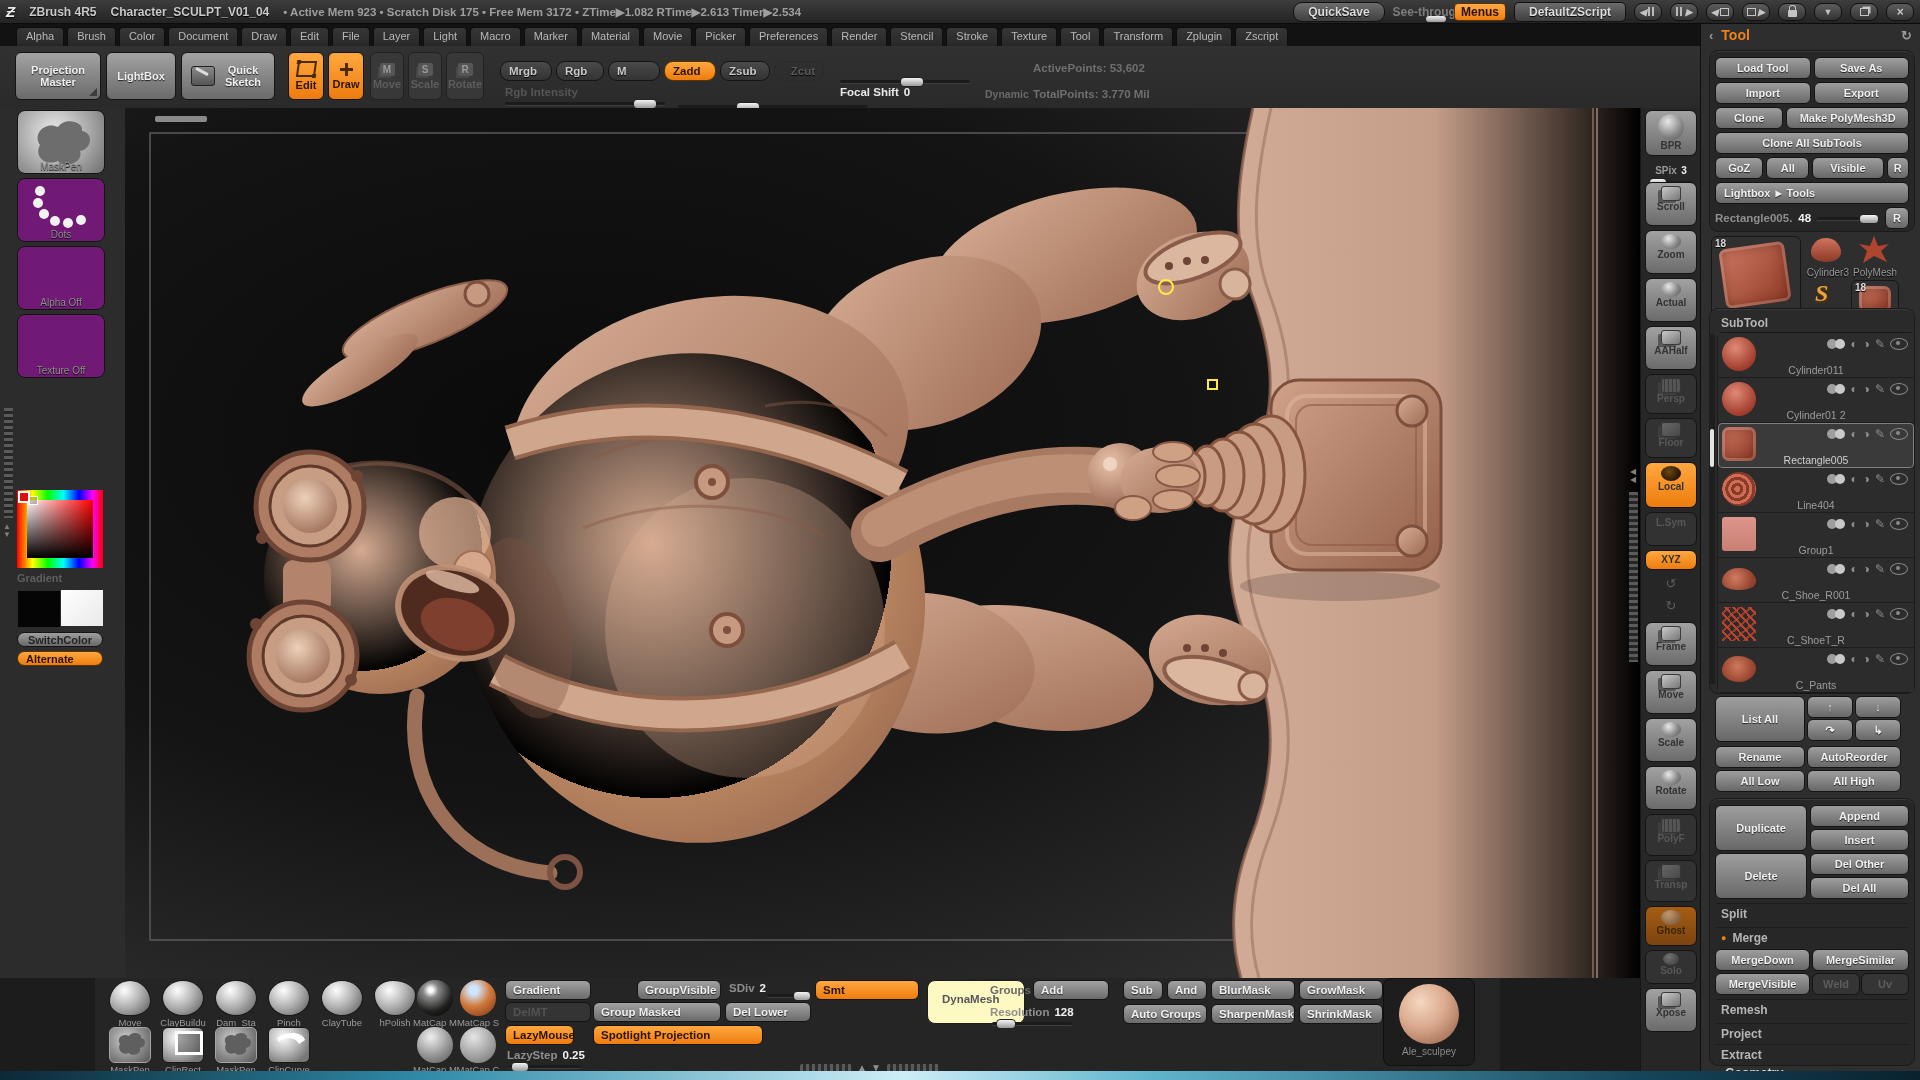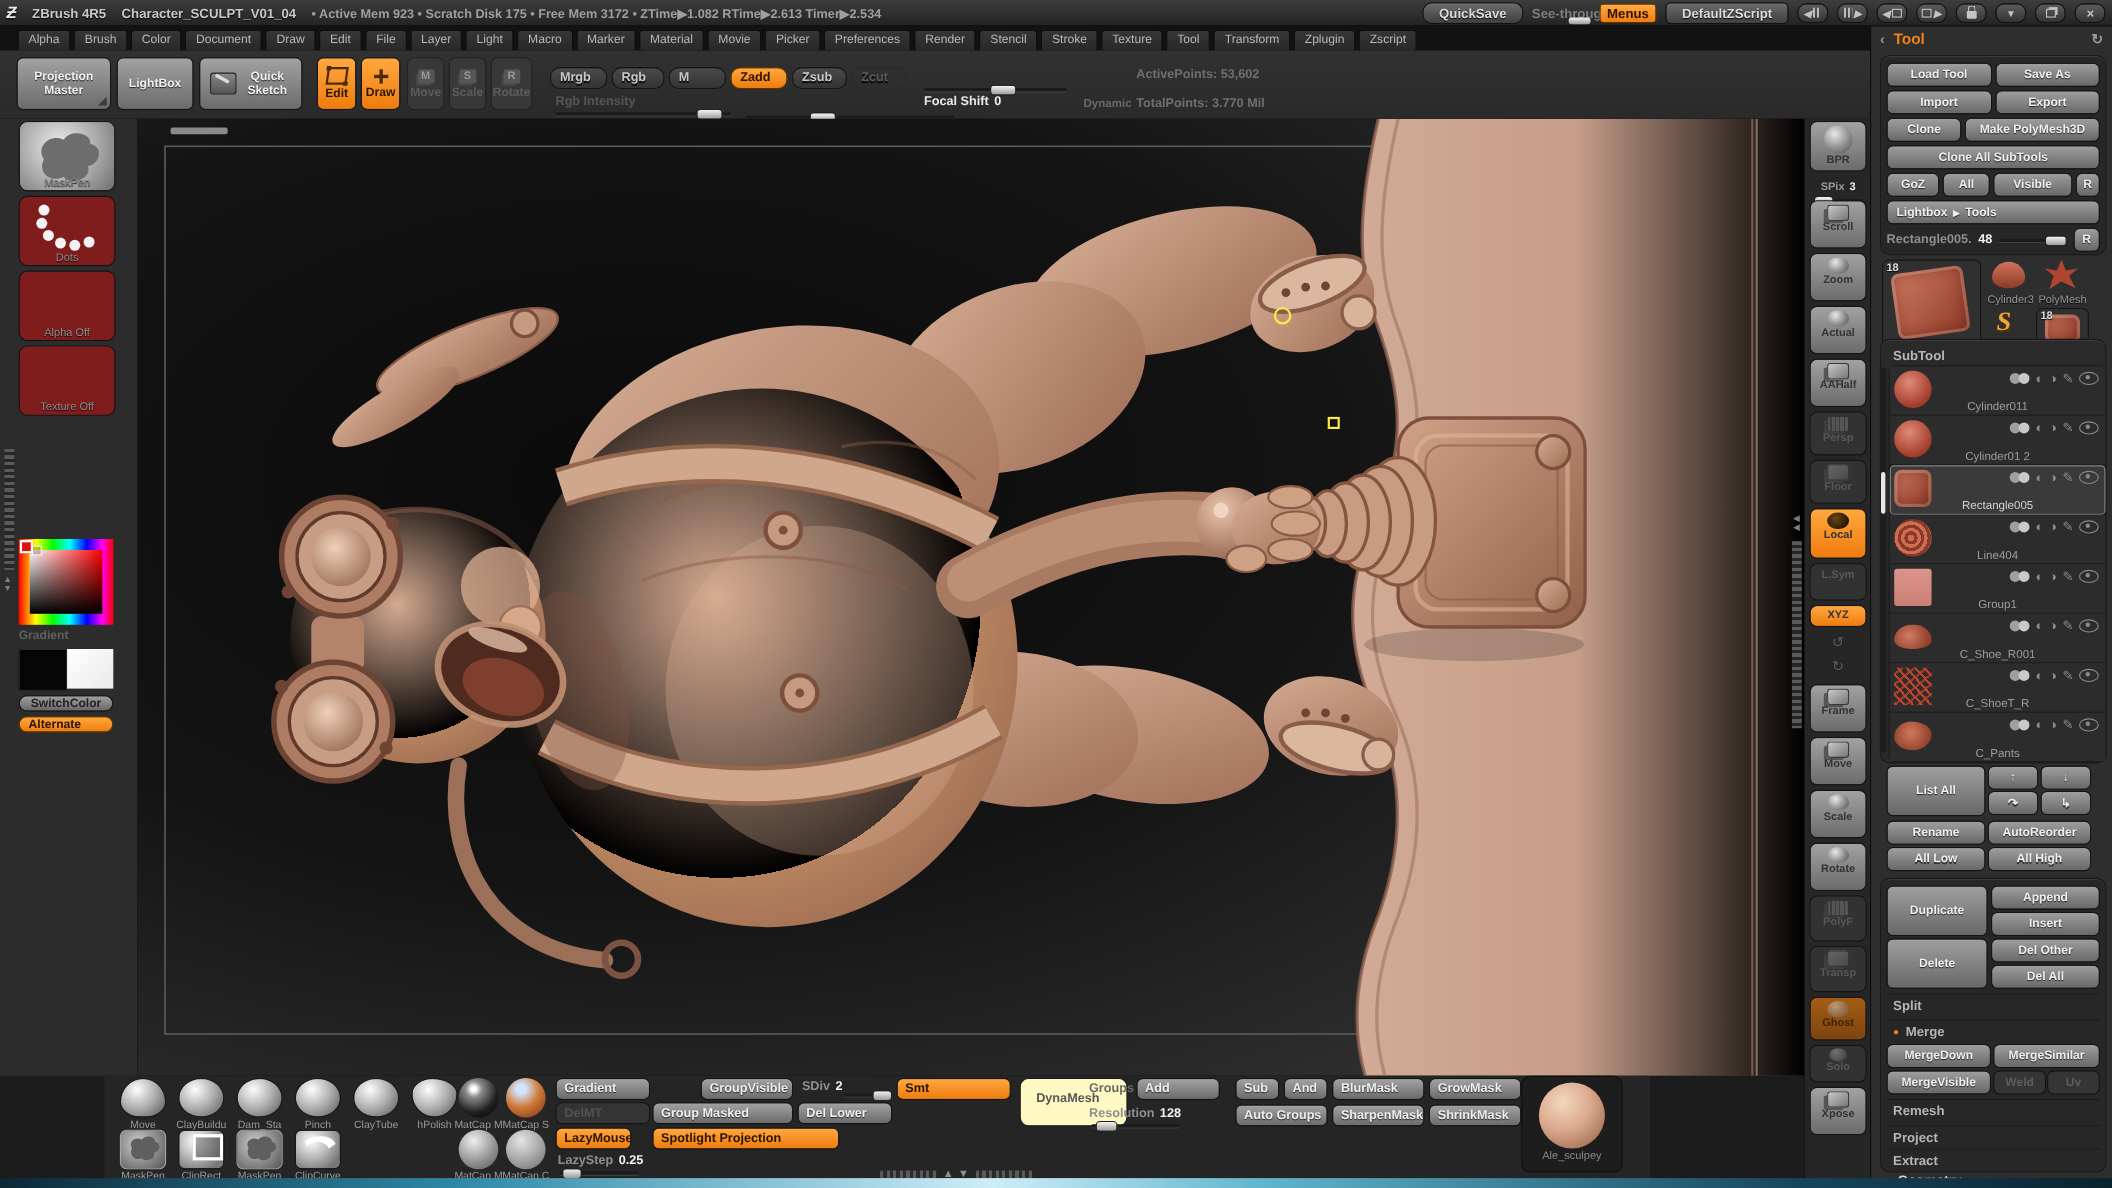--- a/index.html
+++ b/index.html
@@ -37,40 +37,40 @@
      border-bottom:1px solid #101010;}
   .btn{background:linear-gradient(#a2a2a2,#6b6b6b);border:1px solid #151515;border-radius:6px;color:#f0f0f0;
      font-weight:bold;font-size:11px;text-shadow:0 1px 1px #222;display:flex;align-items:center;justify-content:center;
      box-sizing:border-box;text-align:center;}
   .btn.orange{background:linear-gradient(#ffa83f,#ee7c0e);color:#2b1400;text-shadow:none;}
   .btn.dim{background:#383838;color:#5d5d5d;text-shadow:none;border-color:#222;}
   .pill{background:linear-gradient(#4a4a4a,#333);border:1px solid #141414;border-radius:9px;color:#cicici;
      color:#c9c9c9;font-weight:bold;font-size:11.5px;display:flex;align-items:center;justify-content:flex-start;
      padding:0 8px;box-sizing:border-box;text-shadow:0 1px 1px #000;}
   .pill.orange{background:linear-gradient(#ffa83f,#ee7c0e);color:#2b1400;text-shadow:none;border-color:#5d3400;}
-  .pill.dim{color:#5a5a5a;background:#303030;}
+  .pill.dim{color:#5a5a5a;background:#303030;justify-content:flex-end;}
   .sldlbl{font-weight:bold;font-size:11.5px;color:#9c9c9c;white-space:nowrap;}
   .sldlbl .v{color:#f2f2f2;margin-left:5px;}
   .sldlbl.bright{color:#e8e8e8;margin-top:28px;}
   .track{height:3px;background:#1b1b1b;border-radius:2px;box-shadow:0 1px 0 #3f3f3f;position:relative;}
   .knob{position:absolute;top:-3px;width:22px;height:8px;border-radius:4px;background:linear-gradient(#f4f4f4,#9b9b9b);border:1px solid #222;}
   .ic-edit{width:15px;height:12px;border:2px solid #4a2a00;position:relative;transform:skewX(-8deg);margin-bottom:2px;}
   .ic-edit i{position:absolute;width:4px;height:4px;background:#4a2a00;}
   .ic-draw{width:15px;height:13px;margin-bottom:2px;
     background:linear-gradient(#4a2a00,#4a2a00) center/3px 13px no-repeat,linear-gradient(#4a2a00,#4a2a00) center/13px 3px no-repeat;}
   .ic-letter{width:15px;height:13px;background:#565656;color:#9a9a9a;font:bold 10px/13px "Liberation Sans",sans-serif;
     text-align:center;border-radius:2px;box-shadow:-3px 3px 0 -1px #474747;margin-bottom:2px;}
   .ic-pencil{width:22px;height:18px;background:linear-gradient(#888,#555);border:1px solid #222;border-radius:3px;position:relative;margin-right:6px;}
   .ic-pencil:before{content:"";position:absolute;left:3px;top:3px;width:14px;height:3px;background:#ddd;transform:rotate(28deg);border-radius:2px;}
   .fold{position:absolute;right:3px;bottom:3px;width:0;height:0;border-left:8px solid transparent;border-bottom:8px solid #3c3c3c;}
   
   #sidebar{position:absolute;left:0;top:108px;width:125px;height:870px;background:#2c2c2c;border-right:1px solid #161616;}
   .sthumb{position:absolute;left:17px;width:86px;height:62px;background:radial-gradient(circle at 42% 35%,#ededed,#a9a9a9 55%,#6f6f6f);
      border:1px solid #141414;border-radius:8px;overflow:hidden;}
-  .sthumb.dark{background:#7f1d1d;}
+  .sthumb.dark{background:#701a75;}
   .sthumb .lab{position:absolute;left:0;right:0;bottom:1px;text-align:center;font-size:10px;color:#8f8f8f;text-shadow:0 1px 1px #000;}
   .side-btn{position:absolute;left:17px;width:86px;height:15px;font-size:11px;}
   
   #canvas{position:absolute;left:125px;top:108px;width:1515px;height:870px;background:#111;}
   
   #strip{position:absolute;left:1640px;top:108px;width:60px;height:972px;background:#262626;border-left:1px solid #161616;}
   .sbtn{position:absolute;left:4px;width:52px;background:linear-gradient(#a2a2a2,#6b6b6b);border:1px solid #141414;
      border-radius:7px;text-align:center;color:#2e2e2e;font-weight:bold;font-size:10px;box-sizing:border-box;overflow:hidden;}
   .sbtn b{display:block;font-size:10px;color:#333;font-weight:bold;line-height:11px;}
   .sbtn.dim{background:#323232;}

